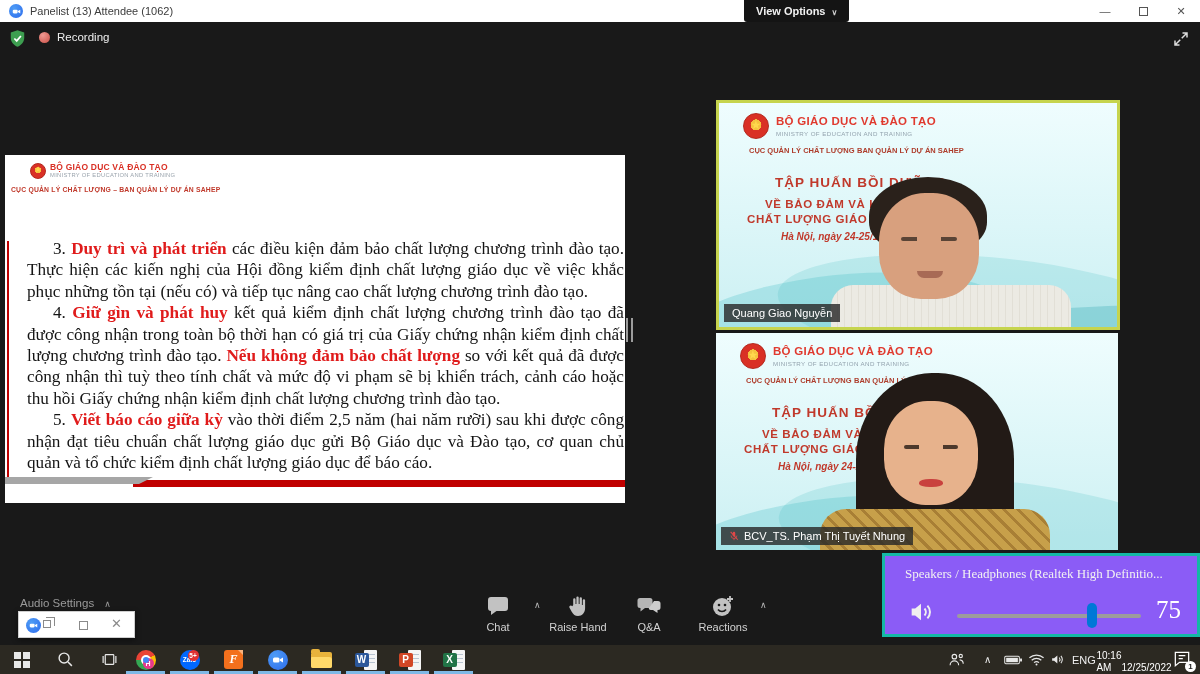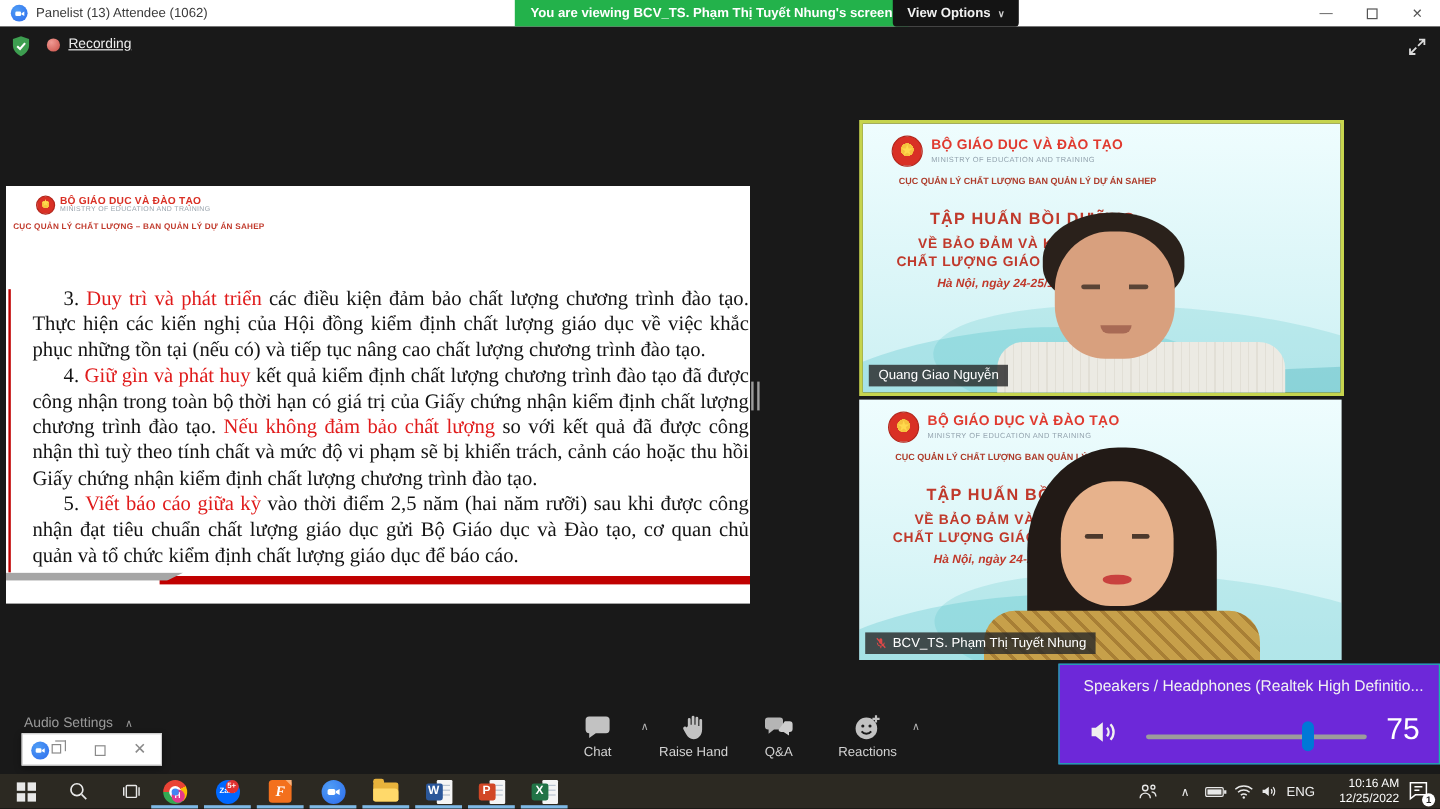--- a/index.html
+++ b/index.html
@@ -19,38 +19,38 @@
                   background:#141414; color:#f2f2f2; font-size:11px; font-weight:bold; cursor:pointer; border-radius:0 0 3px 3px; }
   .view-options .chev { font-size:8px; margin-left:6px; color:#cfcfcf; }
   .win-controls { position:absolute; right:0; top:0; height:22px; display:flex; }
   .win-btn { width:38px; height:22px; display:flex; align-items:center; justify-content:center; color:#555; font-size:11px; cursor:pointer; }
   .win-btn .maxbox { width:9px; height:9px; border:1px solid #555; }
 
   
   .shield { position:absolute; left:8px; top:29px; width:19px; height:19px; z-index:5; }
   .recording { position:absolute; left:39px; top:31px; display:flex; align-items:center; gap:7px; z-index:5; }
   .rec-dot { width:11px; height:11px; border-radius:50%; background:radial-gradient(circle at 35% 30%, #f09a93, #c94f46); }
-  .rec-label { color:#ededed; font-size:11.5px;text-decoration:underline; }
+  .rec-label { color:#ededed; font-size:11.5px; }
   .expand-btn { position:absolute; left:1172px; top:30px; width:18px; height:18px; cursor:pointer; z-index:5; }
 
   
   .slide { position:absolute; left:5px; top:155px; width:620px; height:348px; background:#fff; z-index:3; }
   .slide-emblem { position:absolute; left:25px; top:8px; width:16px; height:16px; border-radius:50%;
                   background:radial-gradient(circle at 50% 45%, #f6c23e 0 30%, #d93025 31% 100%); border:1px solid #b3261c; }
   .slide-emblem:after { content:"★"; position:absolute; left:0; right:0; top:1px; text-align:center; font-size:8px; color:#ffd94d; }
   .slide-org { position:absolute; left:45px; top:7px; font-size:8.5px; font-weight:bold; color:#d93025; letter-spacing:.2px; }
   .slide-ministry { position:absolute; left:45px; top:17px; font-size:5.8px; color:#9aa4ad; letter-spacing:.3px; }
   .slide-dept { position:absolute; left:6px; top:31px; font-size:6.8px; font-weight:bold; color:#c0392b; letter-spacing:.2px; }
   .slide-title { position:absolute; left:43px; top:42px; width:576px; font-size:20.5px; line-height:25px;
                  font-weight:bold; color:#7c7c7c; letter-spacing:.2px; }
   .slide-redline { position:absolute; left:2px; top:86px; width:2px; height:236px; background:#c00000; }
   .slide-body { position:absolute; left:22px; top:83px; width:597px; font-family:"Liberation Serif", serif;
                 font-size:17.2px; line-height:21.4px; color:#141414; text-align:justify; }
   .slide-body p { text-indent:26px; }
-  .slide-body .red { color:#e01b1b; }
+  .slide-body .red { color:#e01b1b;font-weight:bold; }
   .slide-bar-red { position:absolute; left:128px; top:325px; right:0; height:7px; background:#c00000; }
   .slide-bar-gray { position:absolute; left:0; top:322px; width:148px; height:7px; background:#a6a6a6;
                     clip-path:polygon(0 0, 100% 0, calc(100% - 14px) 100%, 0 100%); }
 
   
   .divider-handle { position:absolute; left:626px; top:318px; width:7px; height:24px;
                     border-left:2px solid #9c9c9c; border-right:2px solid #9c9c9c; cursor:col-resize; z-index:4; }
 
   
   .video { position:absolute; overflow:hidden; z-index:3;
@@ -93,22 +93,22 @@
 
   
   .tool-btn { position:absolute; top:594px; height:42px; display:flex; flex-direction:column; align-items:center; gap:3px;
               color:#d2d2d2; font-size:11px; cursor:pointer; z-index:5; }
   .tool-btn svg { width:24px; height:24px; }
   .tool-chev { position:absolute; top:600px; color:#b5b5b5; font-size:9px; cursor:pointer; z-index:5; }
   .audio-settings { position:absolute; left:20px; top:597px; color:#9a9a9a; font-size:11.5px; z-index:5; cursor:pointer; }
   .audio-settings .chev { font-size:9px; margin-left:10px; }
 
   
-  .volume-panel { position:absolute; left:882px; top:553px; width:318px; height:84px; background:#6d28d9;
-                  border:1px solid #14b8a6; z-index:20; }
+  .volume-panel { position:absolute; left:882px; top:553px; width:318px; height:84px; background:#8b5cf6;
+                  border:3px solid #14b8a6; z-index:20;font-family:Liberation Serif, serif; }
   .vol-device { position:absolute; left:20px; top:10px; font-size:13px; color:#f2f2f2; white-space:nowrap; }
   .vol-speaker { position:absolute; left:22px; top:42px; width:28px; height:28px; cursor:pointer; }
   .vol-track { position:absolute; left:72px; top:58px; width:184px; height:4px; background:#9c9c9c; border-radius:2px; cursor:pointer; }
   .vol-handle { position:absolute; left:202px; top:47px; width:10px; height:25px; border-radius:5px; background:#0078d7; cursor:grab; }
   .vol-value { position:absolute; right:16px; top:40px; font-size:25px; color:#fff; }
 
   
   .mini-window { position:absolute; left:18px; top:611px; width:117px; height:27px; background:#fff;
                  border:1px solid #cfcfcf; box-shadow:0 2px 6px rgba(0,0,0,.45); z-index:25; display:flex; align-items:center; }
   .mini-zoomicon { position:absolute; left:7px; top:6px; width:15px; height:15px; border-radius:50%;
@@ -146,40 +146,39 @@
   .zoom-taskicon { width:20px; height:20px; border-radius:50%; background:radial-gradient(circle at 35% 30%, #4e9cf5, #2d6ced);
                    display:flex; align-items:center; justify-content:center; }
   .zoom-taskicon svg { width:12px; height:12px; }
   .folder-icon { position:relative; width:21px; height:16px; }
   .folder-back { position:absolute; left:0; top:0; width:21px; height:16px; border-radius:2px; background:#e8b33c; }
   .folder-back:before { content:""; position:absolute; left:0; top:-3px; width:9px; height:4px; border-radius:2px 2px 0 0; background:#e8b33c; }
   .folder-front { position:absolute; left:0; bottom:0; width:21px; height:11px; border-radius:1px 3px 2px 2px; background:#ffd96a; }
   .tray-item { position:absolute; top:0; height:29px; display:flex; align-items:center; color:#eee; cursor:pointer; }
   .tray-chev { font-size:10px; color:#e8e8e8; }
   .eng-label { font-size:11px; color:#f0f0f0; }
-  .clock { position:absolute; left:1102px; top:0; width:64px; height:29px; display:flex; flex-direction:column;
+  .clock { position:absolute; left:1102px; top:0; width:64px; height:29px; display:flex; flex-direction:row;
            align-items:flex-end; justify-content:center; color:#fff; font-size:10px; line-height:12px; cursor:pointer; }
   .notif { position:absolute; left:1172px; top:4px; width:22px; height:22px; cursor:pointer; }
   .notif-badge { position:absolute; right:-2px; bottom:-1px; width:11px; height:11px; border-radius:50%; background:#fff;
                  color:#222; font-size:8px; font-weight:bold; display:flex; align-items:center; justify-content:center; }
 </style>
 </head>
 <body>
 
 <div class="stage">
 
   <div class="titlebar">
     <div class="tb-zoomicon">
       <svg viewBox="0 0 24 24">
           <rect x="2" y="7" width="13" height="10" rx="3" fill="#fff"></rect>
           <path d="M16 10.5l6-3.5v10l-6-3.5z" fill="#fff"></path>
         </svg>
     </div>
     <span class="tb-participants">Panelist (13) Attendee (1062)</span>
-    <div class="share-banner">You are viewing BCV_TS. Phạm Thị Tuyết Nhung's screen</div>
     <div class="view-options">
       <span>View Options</span><span class="chev">∨</span>
     </div>
     <div class="win-controls">
       <div class="win-btn">—</div>
       <div class="win-btn">
           <span class="maxbox"></span>
         </div>
       <div class="win-btn">✕</div>
     </div>

